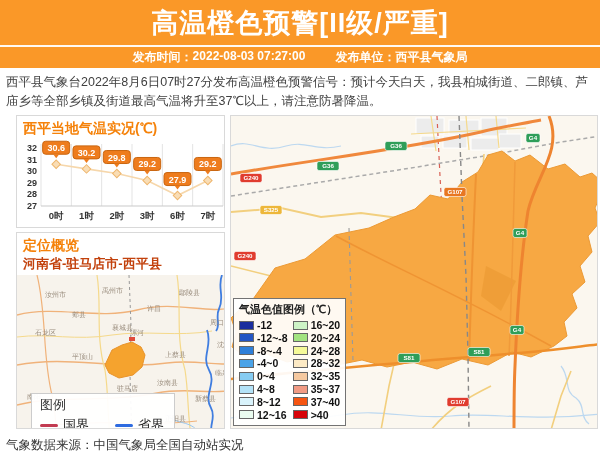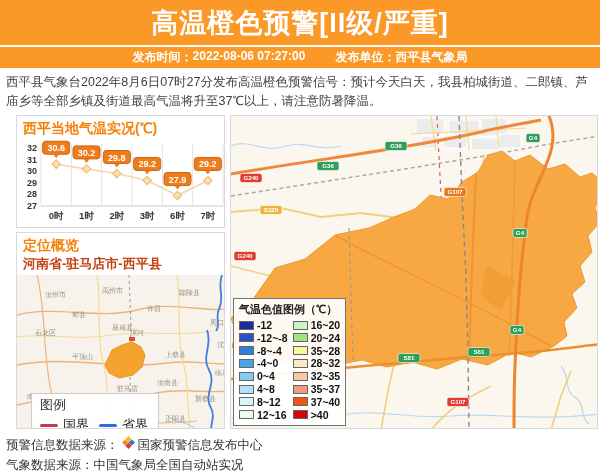--- a/index.html
+++ b/index.html
@@ -18,21 +18,21 @@
   .panel { border: 1px solid #d9d9d9; background: #fff; }
   .chart-panel { height: 113px; }
   .panel-title { color: #f5820a; font-size: 14px; font-weight: bold; margin: 4px 6px 0 6px; }
   .location-panel { flex: 1; overflow: hidden; }
   .location-sub { font-size: 13px; font-weight: bold; color: #c2410c; margin: 0 6px 2px 6px; }
   .mini-map { position: relative; height: 167px; background: #f7f3ec; }
   .mini-map svg { display: block; }
   .map-legend { position: absolute; left: 14px; bottom: 2px; background: rgba(255,255,255,.95);
     border: 1px solid #ccc; padding: 2px 10px 5px 8px; }
   .map-legend-title { font-size: 13px; color: #333; }
-  .map-legend-row { display: flex; gap: 10px; margin-top: 2px; }
+  .map-legend-row { display: flex; gap: 26px; margin-top: 2px; }
   .map-legend-item { display: flex; align-items: center; gap: 5px; font-size: 13px; color: #222; }
   .boundary-swatch { width: 18px; height: 3px; border-radius: 2px; }
   .main-map { flex: 1; position: relative; border: 1px solid #d9d9d9; background: #fbf7ef; overflow: hidden; }
   .temp-legend { position: absolute; left: 2px; bottom: 2px; width: 113px;
     background: rgba(255,255,255,.93); border: 1px solid #737373; padding: 3px 5px 4px 5px; }
   .temp-legend-title { font-size: 11px; font-weight: 600; color: #222; margin-bottom: 2px; }
   .temp-legend-items { display: grid; grid-template-rows: repeat(8, 12.8px); grid-auto-flow: column;
     column-gap: 5px; }
   .temp-legend-item { display: flex; align-items: center; gap: 3px; font-size: 10.5px;
     font-weight: 700; color: #111; }
@@ -44,21 +44,21 @@
 </head>
 <body>
 
 <div>
 
   <header class="banner">
     <h1>高温橙色预警[II级/严重]</h1>
     <div class="banner-sub">
       <span class="grp">
         <span>发布时间：</span>
-        <span>2022-08-06 07:27:00</span>
+        <span>2022-08-03 07:27:00</span>
       </span>
       <span class="gap"></span>
       <span class="grp">
         <span>发布单位：</span>
         <span>西平县气象局</span>
       </span>
     </div>
   </header>
 
   <p class="warning-text">西平县气象台2022年8月6日07时27分发布高温橙色预警信号：预计今天白天，我县柏城街道、二郎镇、芦庙乡等全部乡镇及街道最高气温将升至37℃以上，请注意防暑降温。</p>
@@ -308,21 +308,21 @@
             <div class="temp-legend-item">
               <span class="temp-swatch" style="background: rgb(205, 243, 198);"></span>
               <span>16~20</span>
             </div>
             <div class="temp-legend-item">
               <span class="temp-swatch" style="background: rgb(162, 227, 128);"></span>
               <span>20~24</span>
             </div>
             <div class="temp-legend-item">
               <span class="temp-swatch" style="background: rgb(245, 249, 152);"></span>
-              <span>35~28</span>
+              <span>24~28</span>
             </div>
             <div class="temp-legend-item">
               <span class="temp-swatch" style="background: rgb(252, 234, 197);"></span>
               <span>28~32</span>
             </div>
             <div class="temp-legend-item">
               <span class="temp-swatch" style="background: rgb(246, 201, 160);"></span>
               <span>32~35</span>
             </div>
             <div class="temp-legend-item">
@@ -336,31 +336,19 @@
             <div class="temp-legend-item">
               <span class="temp-swatch" style="background: rgb(215, 3, 9);"></span>
               <span>&gt;40</span>
             </div>
           </div>
       </div>
     </div>
   </div>
 
   <footer>
-    <div class="src-line">
-      <span>预警信息数据来源：</span>
-      <span class="diamond-logo">
-        <svg width="13" height="13" viewBox="0 0 13 13">
-          <polygon points="6.5,0 9.7,3.2 6.5,6.4 3.3,3.2" fill="#f5bd22"></polygon>
-          <polygon points="9.9,3.4 13,6.5 9.9,9.6 6.7,6.5" fill="#3a6fd6"></polygon>
-          <polygon points="6.5,6.6 9.7,9.8 6.5,13 3.3,9.8" fill="#d93a2e"></polygon>
-          <polygon points="3.1,3.4 6.3,6.5 3.1,9.6 0,6.5" fill="#f08a1f"></polygon>
-        </svg>
-      </span>
-      <span>国家预警信息发布中心</span>
-    </div>
     <div class="src-line">
       <span>气象数据来源：</span>
       <span>中国气象局全国自动站实况</span>
     </div>
   </footer>
 
 </div>
 
 </body></html>

